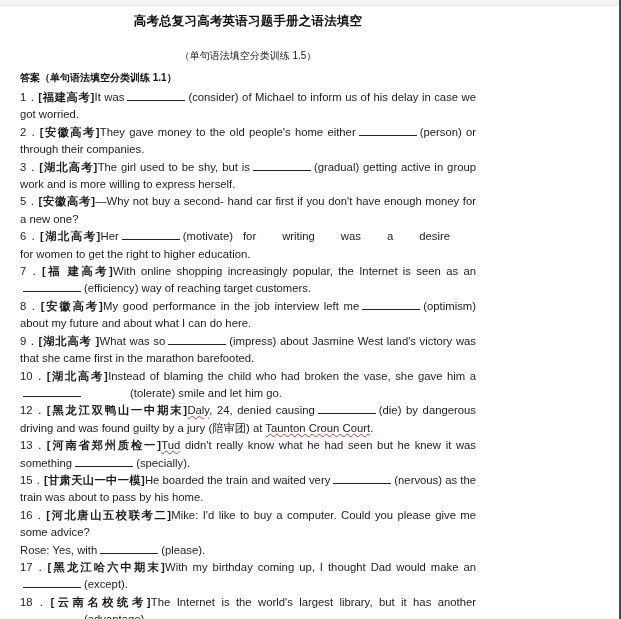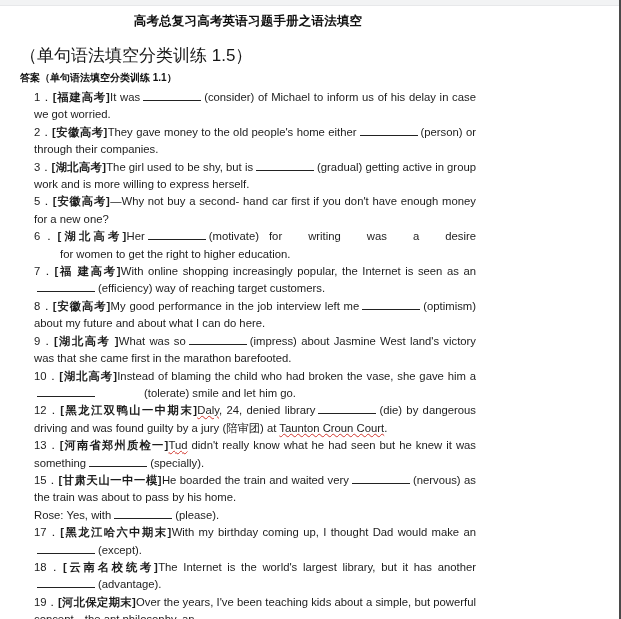--- a/index.html
+++ b/index.html
@@ -55,21 +55,22 @@
   .doc-title {
     text-align: center;
     font-size: 12.5px;
     font-weight: bold;
     letter-spacing: .2px;
     margin: 7px 0 0 0;
     line-height: 16px;
     color: #101010;
   }
   .sub-title {
-    font-size: 17px;
+    text-align: center;
+    font-size: 10px;
     margin: 19px 0 0 0;
     line-height: 15px;
     color: #151515;
   }
   .answer-head {
     font-size: 10px;
     font-weight: bold;
     margin: 7px 0 0 0;
     line-height: 16px;
     color: #101010;
@@ -85,21 +86,21 @@
 
   
   .qlist {
     margin: 3px 0 0 0;
     padding: 0;
     list-style: none;
   }
   .q {
     font-size: 11.3px;
     line-height: 17.4px;
-    margin: 0 0 0 14px;
+    margin: 0 0 0 0;
     text-align: justify;
     text-justify: inter-word;
     color: #1c1c1c;
   }
   .q .num {
     font-weight: normal;
   }
   .q .tag {
     font-weight: bold;
     letter-spacing: .3px;
@@ -177,32 +178,35 @@
       <div class="q">
         <span class="num">9．</span><span class="tag">[湖北高考 ]</span><span>What was so</span><span class="blank w-md"></span><span>(impress) about Jasmine West land's victory was that she came first in the marathon barefooted.</span>
       </div>
 
       <div class="q">
         <span class="num">10．</span><span class="tag">[湖北高考]</span><span>Instead of blaming the child who had broken the   vase, she gave him a</span><span class="blank w-md"></span><span class="sp-xxwide"></span><span>(tolerate) smile and let him go.</span>
       </div>
 
 
       <div class="q">
-        <span class="num">12．</span><span class="tag">[黑龙江双鸭山一中期末]</span><span class="sq">Daly</span><span>, 24, denied library</span><span class="blank w-md"></span><span>(die) by dangerous driving and was found guilty by a jury (陪审团) at </span><span class="sq">Taunton Croun Court</span><span>.</span>
+        <span class="num">12．</span><span class="tag">[黑龙江双鸭山一中期末]</span><span class="sq">Daly</span><span>, 24, denied causing</span><span class="blank w-md"></span><span>(die) by dangerous driving and was found guilty by a jury (陪审团) at </span><span class="sq">Taunton Croun Court</span><span>.</span>
       </div>
 
       <div class="q">
         <span class="num">13．</span><span class="tag">[河南省郑州质检一]</span><span class="sq">Tud</span><span> didn't really know what he had seen but he knew it was something</span><span class="blank w-md"></span><span>(specially).</span>
       </div>
 
 
       <div class="q">
         <span class="num">15．</span><span class="tag">[甘肃天山一中一模]</span><span>He boarded the train and waited very</span><span class="blank w-md"></span><span>(nervous) as the train was about to pass by his home.</span>
       </div>
 
+      <div class="q">
+        <span class="num">16．</span><span class="tag">[河北唐山五校联考二]</span><span>Mike: I'd like to buy a computer. Could you please give me some advice?</span>
+      </div>
       <div class="q">
         <span>Rose: Yes, with</span><span class="blank w-md"></span><span>(please).</span>
       </div>
 
       <div class="q">
         <span class="num">17．</span><span class="tag">[黑龙江哈六中期末]</span><span>With my birthday coming up, I thought Dad would make an</span><span class="blank w-md"></span><span>(except).</span>
       </div>
 
       <div class="q">
         <span class="num">18．</span><span class="tag">[云南名校统考]</span><span>The Internet is the world's largest library, but it has another</span><span class="blank w-md"></span><span>(advantage).</span>

